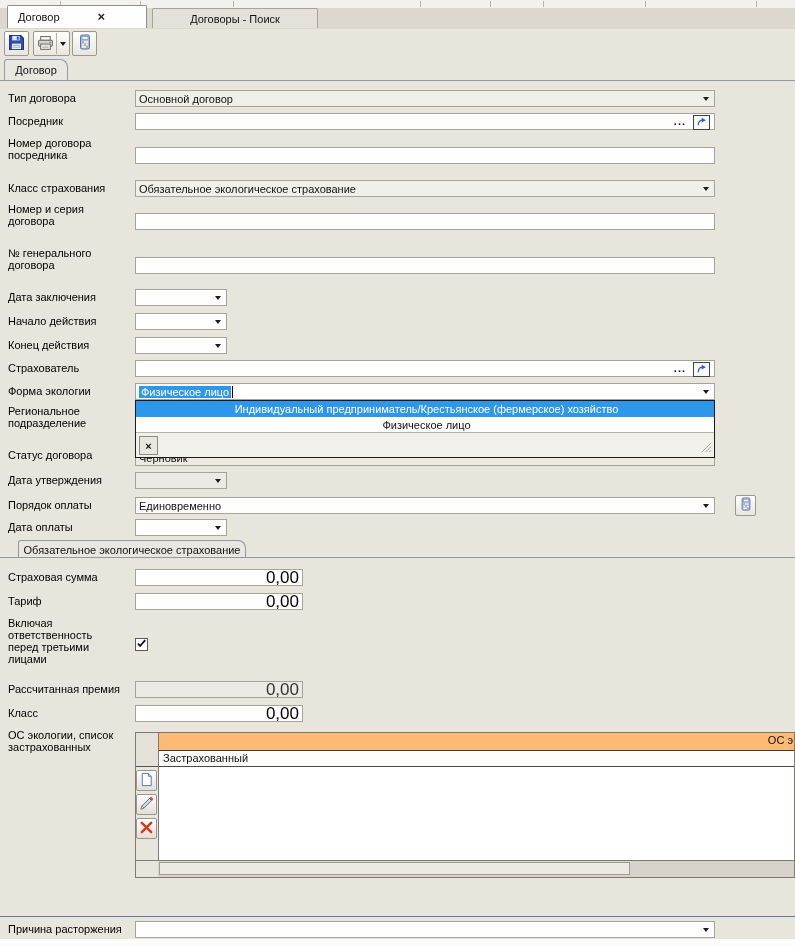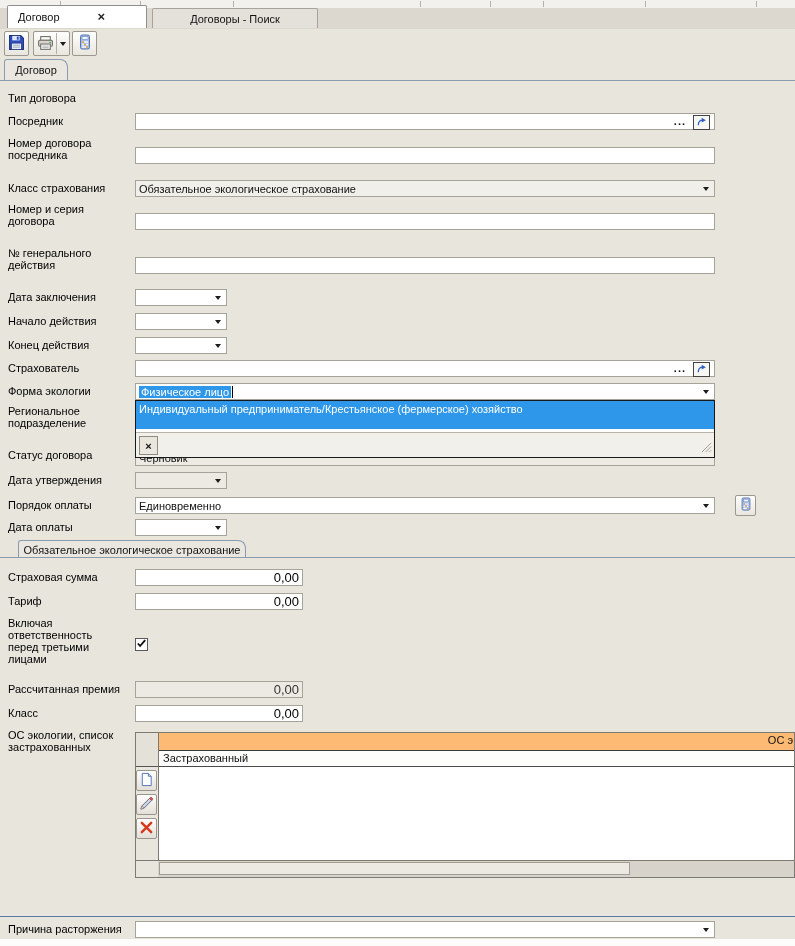--- a/index.html
+++ b/index.html
@@ -21,40 +21,40 @@
   .tri{width:0;height:0;border-left:3.5px solid transparent;border-right:3.5px solid transparent;border-top:4px solid #1c1c1c;display:inline-block;}
 
   
   .ptab{position:absolute;height:21px;background:#eae7e0;border:1px solid #8b9bb0;border-bottom:none;
         border-radius:3px 8px 0 0;display:flex;align-items:center;justify-content:center;box-sizing:border-box;}
   .ptabline{position:absolute;left:0;width:795px;height:1px;background:#8b9bb0;}
 
   
   .lbl{position:absolute;left:8px;width:120px;line-height:12px;color:#000;}
   .field{position:absolute;height:17px;box-sizing:border-box;border:1px solid #a6a39b;background:#fff;
-         font-family:"Liberation Sans",sans-serif;font-size:13px;padding:0 3px;}
+         font-family:"Liberation Sans",sans-serif;font-size:17px;padding:0 3px;}
   input.field{outline:none;}
   .field.num{text-align:right;}
   .field.dis{background:#eceae3;color:#333;}
   .combo{position:absolute;height:17px;box-sizing:border-box;border:1px solid #a6a39b;background:#f1efe9;
          display:flex;align-items:center;padding:0 16px 0 3px;overflow:hidden;white-space:nowrap;}
   .combo.white{background:#fff;}
   .combo.dis{background:#eceae3;}
   .combo .arr{position:absolute;right:1px;top:0;bottom:0;width:14px;display:flex;align-items:center;justify-content:center;}
   .lookup{position:absolute;height:17px;box-sizing:border-box;border:1px solid #a6a39b;background:#fff;}
   .dots{position:absolute;right:28px;top:1px;font-weight:bold;letter-spacing:1px;color:#111;cursor:default;}
   .gotobox{position:absolute;right:4px;top:1px;width:15px;height:13px;border:1px solid #444;background:#f7f7f4;
            display:flex;align-items:center;justify-content:center;}
   .selchunk{background:#2e97e9;color:#fff;padding:0 2px;}
   .caret{display:inline-block;width:1px;height:12px;background:#000;margin-left:1px;}
 
   
   .ddlist{position:absolute;left:135px;top:400px;width:580px;height:58px;background:#fff;border:1px solid #1a1a1a;
           box-sizing:border-box;z-index:20;}
-  .dditem{height:28px;line-height:16px;padding-left:3px;white-space:nowrap;overflow:hidden;}
+  .dditem{height:16px;line-height:16px;padding-left:3px;white-space:nowrap;overflow:hidden;text-align:center;}
   .dditem.hl{background:#2e97e9;color:#fff;}
   .ddfoot{position:absolute;left:0;right:0;bottom:0;height:24px;background:#f2f0eb;border-top:1px solid #b8b4ac;}
   .ddclear{position:absolute;left:3px;top:3px;width:17px;height:17px;border:1px solid #8f8b83;background:#e9e6de;
            display:flex;align-items:center;justify-content:center;font-size:11px;font-weight:bold;color:#111;}
   .grip{position:absolute;right:2px;bottom:2px;}
 
   
   .cb{position:absolute;width:13px;height:13px;border:1px solid #5a5a5a;background:#fff;box-sizing:border-box;
       display:flex;align-items:center;justify-content:center;}
 
@@ -148,20 +148,26 @@
       </span>
     </button>
   </div>
 
   <div class="ptab" style="left:4px;top:59px;width:64px">
     <span>Договор</span>
   </div>
   <div class="ptabline" style="top:80px"></div>
 
   <div class="lbl" style="top:92px">Тип договора</div>
+  <div class="combo" style="top:90px;left:135px;width:580px">
+    <span>Основной договор</span>
+    <span class="arr">
+        <i class="tri"></i>
+      </span>
+  </div>
 
   <div class="lbl" style="top:115px">Посредник</div>
   <div class="lookup" style="top:113px;left:135px;width:580px">
     <span class="dots">...</span>
     <span class="gotobox">
       <span>
         <svg width="11" height="11" viewBox="0 0 12 12">
             <path d="M2.5 10 C2.5 6 4.5 4.5 7.5 4.5" fill="none" stroke="#2f62c0" stroke-width="1.4"></path>
             <path d="M6.2 1.8 L10.8 4.5 L6.2 7.2 Z" fill="#2f62c0"></path>
           </svg>
@@ -176,21 +182,21 @@
   <div class="combo" style="top:180px;left:135px;width:580px">
     <span>Обязательное экологическое страхование</span>
     <span class="arr">
         <i class="tri"></i>
       </span>
   </div>
 
   <div class="lbl" style="top:203px">Номер и серия договора</div>
   <input class="field" style="top: 213px; left: 135px; width: 580px;" value="">
 
-  <div class="lbl" style="top:247px">№ генерального действия</div>
+  <div class="lbl" style="top:247px">№ генерального договора</div>
   <input class="field" style="top: 257px; left: 135px; width: 580px;" value="">
 
   <div class="lbl" style="top:291px">Дата заключения</div>
   <div class="combo white" style="top:289px;left:135px;width:92px">
     <span></span>
     <span class="arr">
         <i class="tri"></i>
       </span>
   </div>
 

